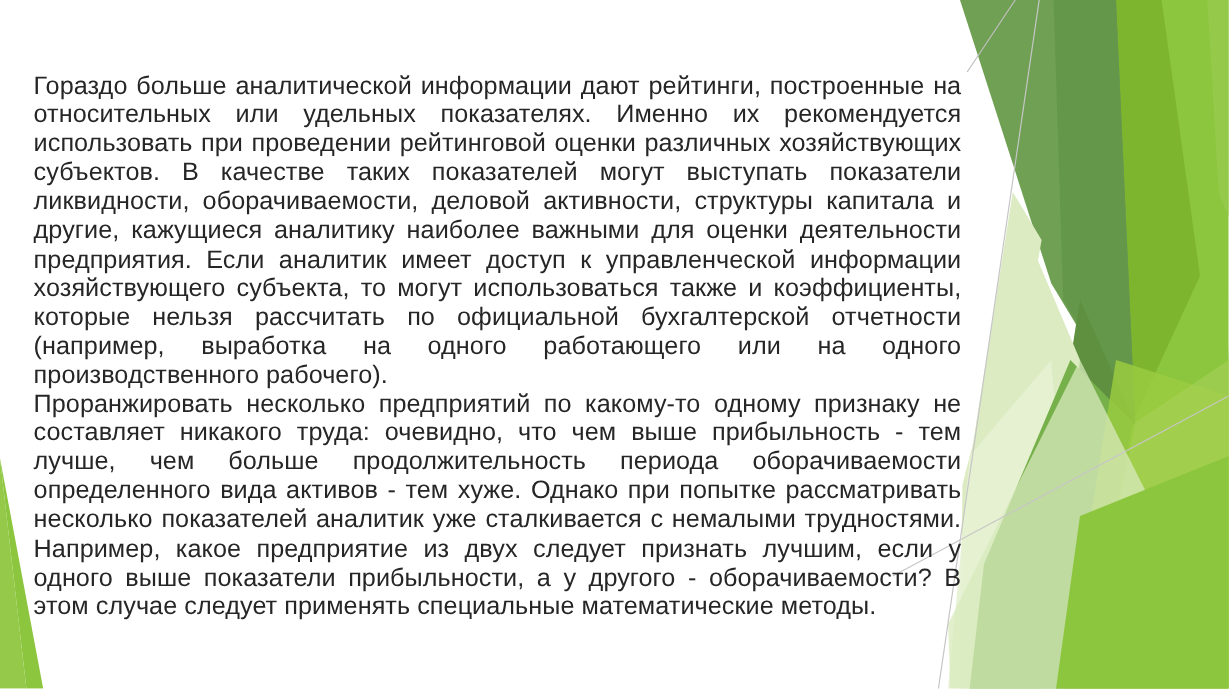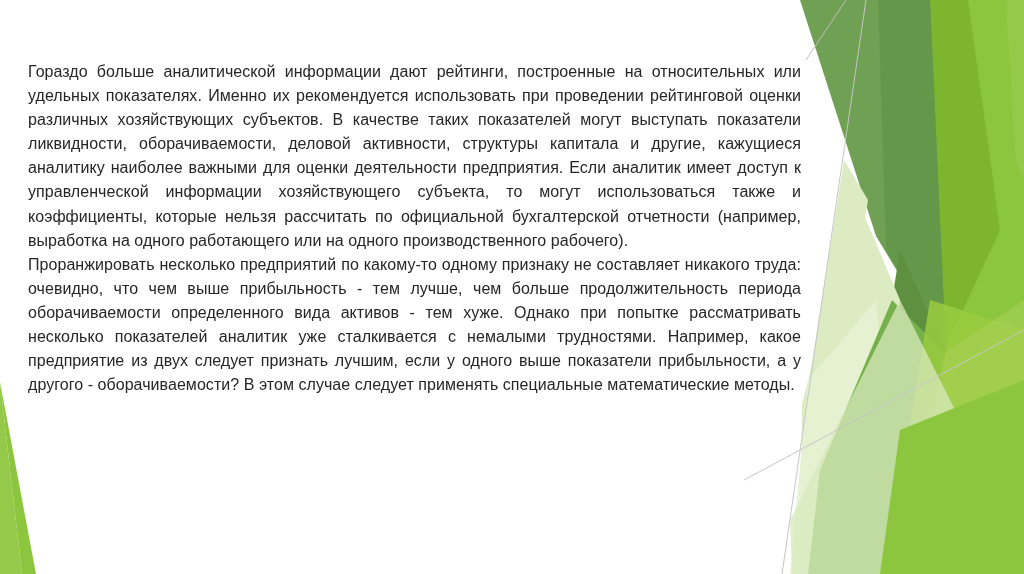--- a/index.html
+++ b/index.html
@@ -26,21 +26,21 @@
     pointer-events: none;
   }
 
   
   #body-text {
     position: absolute;
     left: 28px;
     top: 60px;
     width: 773px;
     color: #262626;
-    font-size: 16px;
+    font-size: 21px;
     line-height: 24.1px;
     text-align: justify;
     text-justify: inter-word;
     letter-spacing: 0.05px;
     word-spacing: 0px;
   }
   #body-text p {
     margin: 0;
     text-align: justify;
   }

